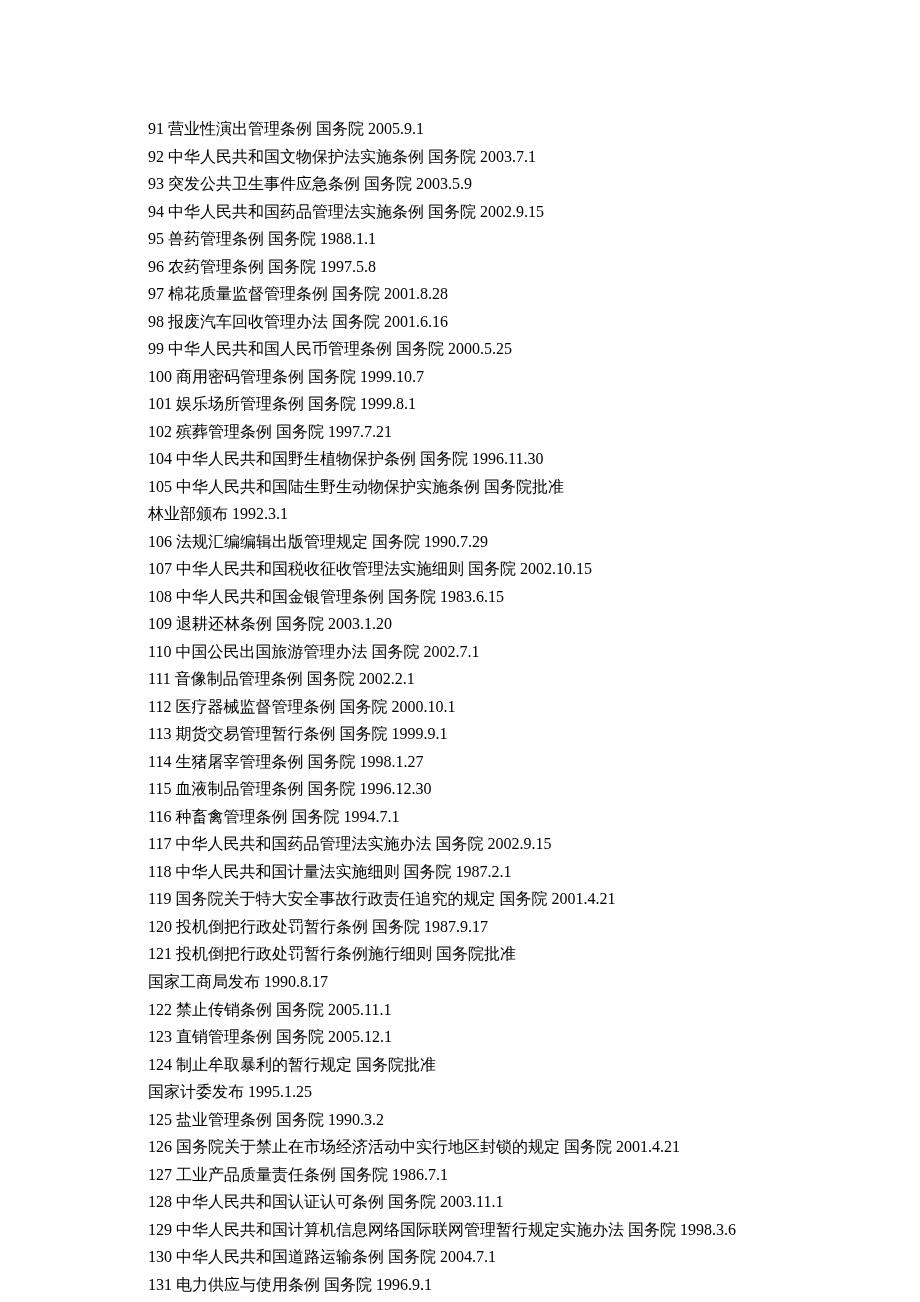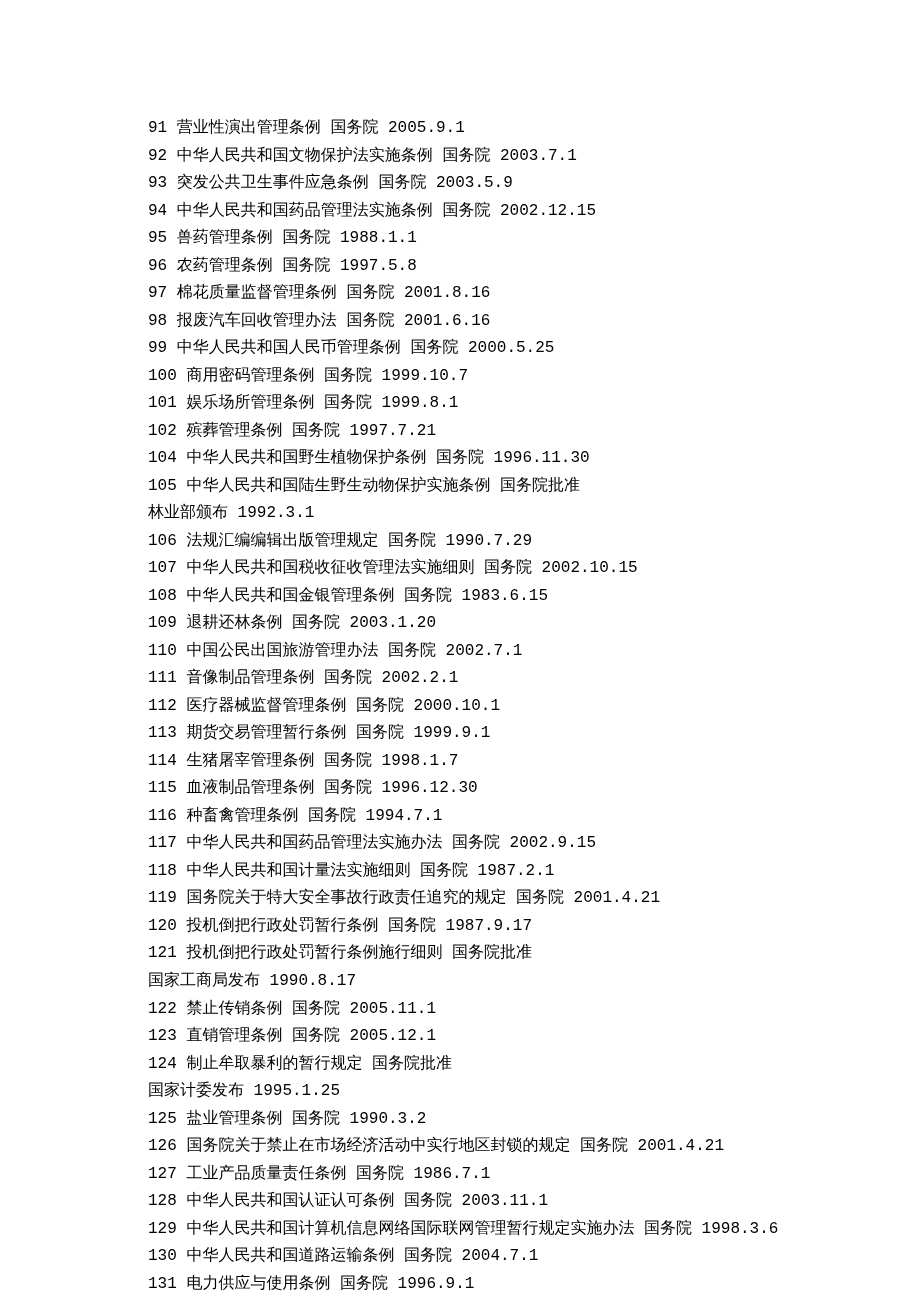--- a/index.html
+++ b/index.html
@@ -8,51 +8,50 @@
       line-height: 1.72;
       color: #000;
       background: #fff;
       margin: 0;
       padding: 115px 145px 115px 148px;
       width: 920px;
       box-sizing: border-box;
     }
     .line {
       white-space: nowrap;
-      font-family: Liberation Mono, monospace;
     }
   </style>
 </head>
 <body>
 
 <div id="content">
     <div class="line">91 营业性演出管理条例 国务院 2005.9.1</div>
     <div class="line">92 中华人民共和国文物保护法实施条例 国务院 2003.7.1</div>
     <div class="line">93 突发公共卫生事件应急条例 国务院 2003.5.9</div>
-    <div class="line">94 中华人民共和国药品管理法实施条例 国务院 2002.12.15</div>
+    <div class="line">94 中华人民共和国药品管理法实施条例 国务院 2002.9.15</div>
     <div class="line">95 兽药管理条例 国务院 1988.1.1</div>
     <div class="line">96 农药管理条例 国务院 1997.5.8</div>
-    <div class="line">97 棉花质量监督管理条例 国务院 2001.8.16</div>
+    <div class="line">97 棉花质量监督管理条例 国务院 2001.8.28</div>
     <div class="line">98 报废汽车回收管理办法 国务院 2001.6.16</div>
     <div class="line">99 中华人民共和国人民币管理条例 国务院 2000.5.25</div>
     <div class="line">100 商用密码管理条例 国务院 1999.10.7</div>
     <div class="line">101 娱乐场所管理条例 国务院 1999.8.1</div>
     <div class="line">102 殡葬管理条例 国务院 1997.7.21</div>
     <div class="line">104 中华人民共和国野生植物保护条例 国务院 1996.11.30</div>
     <div class="line">105 中华人民共和国陆生野生动物保护实施条例 国务院批准</div>
     <div class="line">林业部颁布 1992.3.1</div>
     <div class="line">106 法规汇编编辑出版管理规定 国务院 1990.7.29</div>
     <div class="line">107 中华人民共和国税收征收管理法实施细则 国务院 2002.10.15</div>
     <div class="line">108 中华人民共和国金银管理条例 国务院 1983.6.15</div>
     <div class="line">109 退耕还林条例 国务院 2003.1.20</div>
     <div class="line">110 中国公民出国旅游管理办法 国务院 2002.7.1</div>
     <div class="line">111 音像制品管理条例 国务院 2002.2.1</div>
     <div class="line">112 医疗器械监督管理条例 国务院 2000.10.1</div>
     <div class="line">113 期货交易管理暂行条例 国务院 1999.9.1</div>
-    <div class="line">114 生猪屠宰管理条例 国务院 1998.1.7</div>
+    <div class="line">114 生猪屠宰管理条例 国务院 1998.1.27</div>
     <div class="line">115 血液制品管理条例 国务院 1996.12.30</div>
     <div class="line">116 种畜禽管理条例 国务院 1994.7.1</div>
     <div class="line">117 中华人民共和国药品管理法实施办法 国务院 2002.9.15</div>
     <div class="line">118 中华人民共和国计量法实施细则 国务院 1987.2.1</div>
     <div class="line">119 国务院关于特大安全事故行政责任追究的规定 国务院 2001.4.21</div>
     <div class="line">120 投机倒把行政处罚暂行条例 国务院 1987.9.17</div>
     <div class="line">121 投机倒把行政处罚暂行条例施行细则 国务院批准</div>
     <div class="line">国家工商局发布 1990.8.17</div>
     <div class="line">122 禁止传销条例 国务院 2005.11.1</div>
     <div class="line">123 直销管理条例 国务院 2005.12.1</div>

